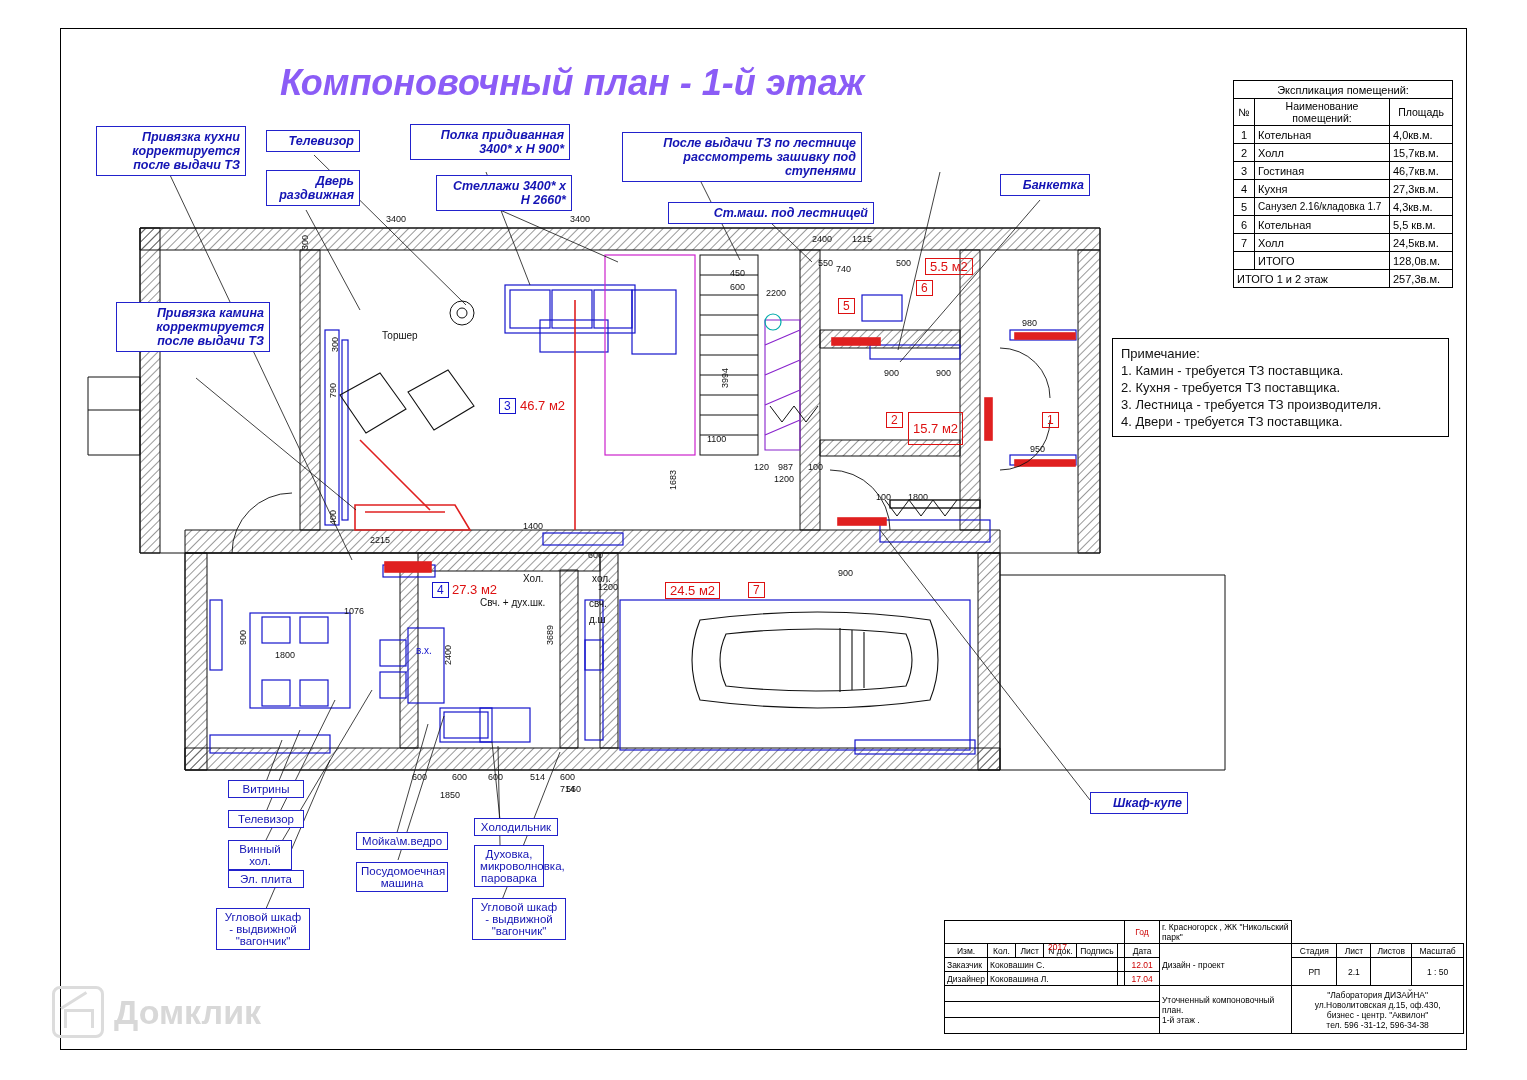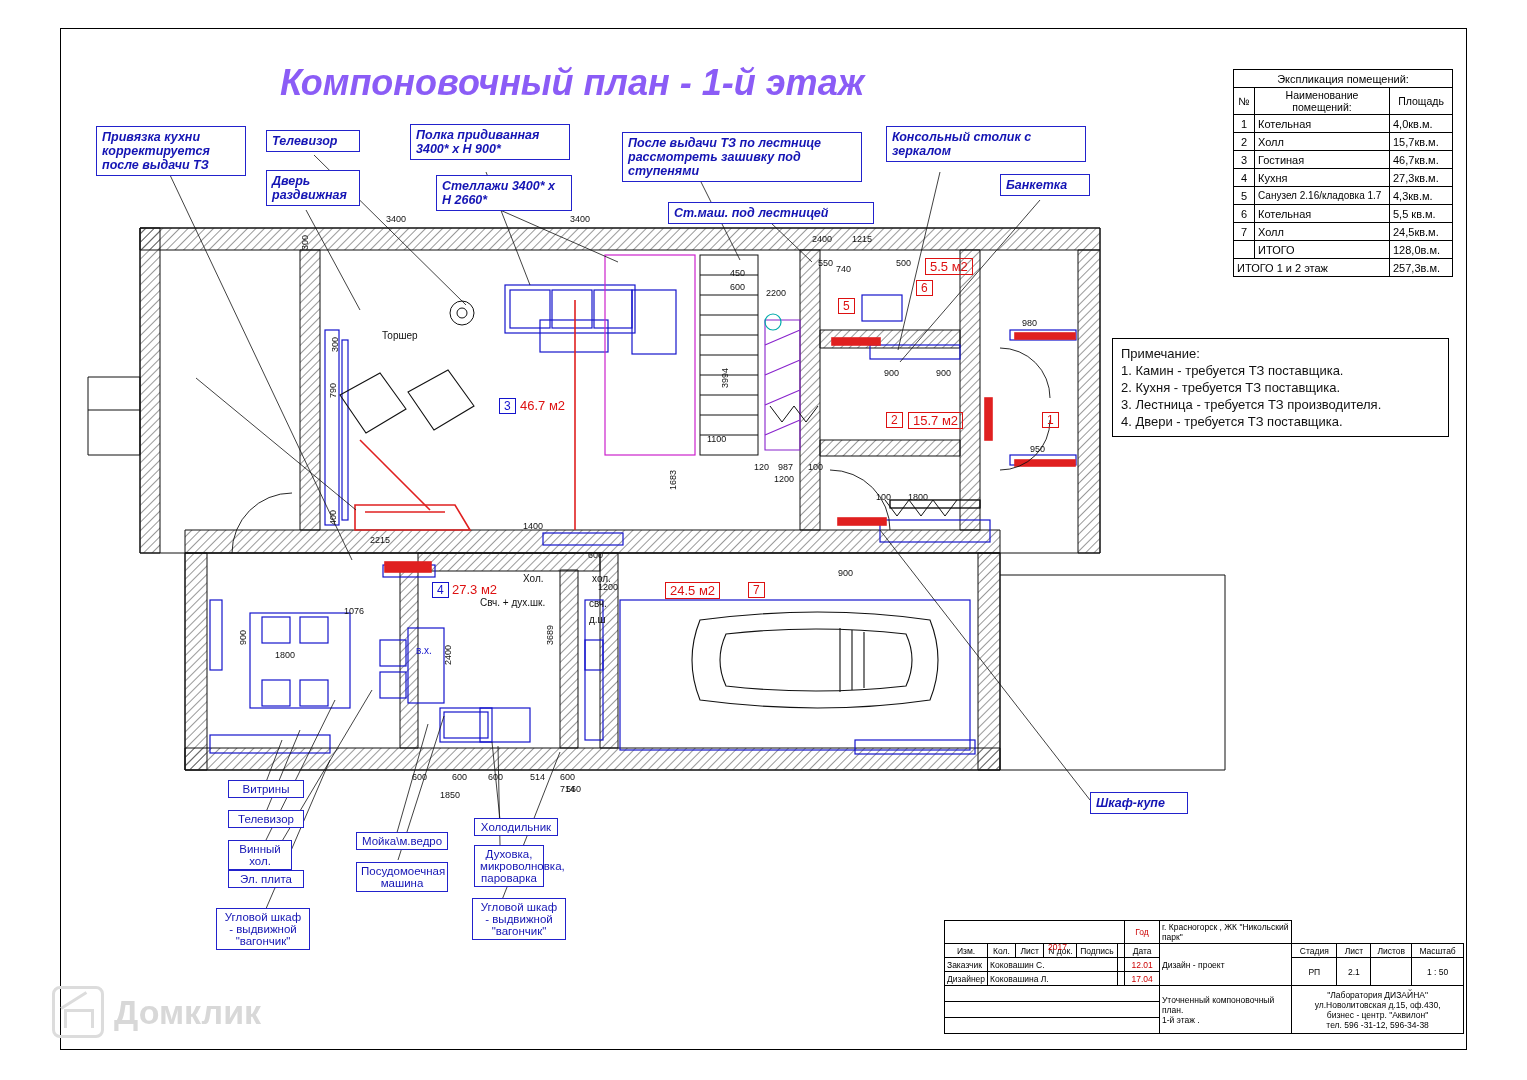--- a/index.html
+++ b/index.html
@@ -4,27 +4,27 @@
 <style>
   html,body{margin:0;padding:0;background:#ffffff;}
   body{width:1527px;height:1080px;position:relative;overflow:hidden;
        font-family:"Liberation Sans", sans-serif;}
   #sheet{position:absolute;left:0;top:0;width:1527px;height:1080px;}
   .frame{position:absolute;left:60px;top:28px;width:1405px;height:1020px;border:1px solid #000;}
   .title{position:absolute;left:280px;top:62px;font-size:36px;font-style:italic;font-weight:bold;
          color:#8b5cf6;letter-spacing:0px;white-space:nowrap;}
   
   .note{position:absolute;border:1px solid #2222cc;color:#1414b4;font-style:italic;font-weight:bold;
-        font-size:12.5px;line-height:14px;padding:3px 5px;background:#fff;box-sizing:border-box;}
+        font-size:12.5px;line-height:14px;padding:3px 5px;background:#fff;box-sizing:border-box;text-align:right;}
   
   svg.lead{position:absolute;left:0;top:0;width:1527px;height:1080px;pointer-events:none;}
   
   table.tbl{border-collapse:collapse;font-size:11px;background:#fff;}
   table.tbl td{border:1px solid #000;padding:1px 3px;height:15px;}
-  .expl{position:absolute;left:1233px;top:69px;border-radius:6px;}
+  .expl{position:absolute;left:1233px;top:80px;border-radius:6px;}
   .expl td.c{text-align:center;width:14px;}
   .expl td.n{width:128px;}
   .expl td.a{width:56px;}
   .expl .hdr td{text-align:center;font-size:10.5px;}
   .remark{position:absolute;left:1112px;top:338px;width:337px;border:1px solid #000;background:#fff;
           padding:6px 8px;box-sizing:border-box;font-size:13px;line-height:17px;color:#111;}
   
   .lbl{position:absolute;border:1px solid #2222cc;color:#1414b4;font-size:11.5px;
        padding:2px 5px;background:#fff;box-sizing:border-box;text-align:center;}
   
@@ -200,21 +200,21 @@
   <div class="blk" style="left:523px;top:573px;">Хол.</div>
   <div class="blk" style="left:592px;top:573px;">хол.</div>
   <div class="blk" style="left:480px;top:597px;">Свч. + дух.шк.</div>
   <div class="blk" style="left:589px;top:598px;">свч.</div>
   <div class="blk" style="left:589px;top:614px;">д.ш</div>
   <div class="blk" style="left:416px;top:645px;color:#1414cc;">в.х.</div>
 
   <div class="rnum" style="left:499px;top:398px;color:#1414cc;border-color:#1414cc;">3</div>
   <div class="rlab" style="left:520px;top:398px;">46.7 м2</div>
   <div class="rnum" style="left:886px;top:412px;">2</div>
-  <div class="rlab" style="left:908px;top:412px;border:1px solid #d11;padding:0 4px;">15.7 м2</div>
+  <div class="rlab" style="left:908px;top:412px;border:1px solid #d11;padding:8px 4px;">15.7 м2</div>
   <div class="rnum" style="left:432px;top:582px;color:#1414cc;border-color:#1414cc;">4</div>
   <div class="rlab" style="left:452px;top:582px;">27.3 м2</div>
   <div class="rlab" style="left:665px;top:582px;border:1px solid #d11;padding:0 4px;">24.5 м2</div>
   <div class="rnum" style="left:748px;top:582px;">7</div>
   <div class="rlab" style="left:925px;top:258px;border:1px solid #d11;padding:0 4px;">5.5 м2</div>
   <div class="rnum" style="left:916px;top:280px;">6</div>
   <div class="rnum" style="left:838px;top:298px;">5</div>
   <div class="rnum" style="left:1042px;top:412px;">1</div>
 
   <div class="dim" style="left:386px;top:214px;">3400</div>
@@ -289,22 +289,22 @@
     </g>
   </svg>
 
   <div class="note" style="left:96px;top:126px;width:150px;">Привязка кухни корректируется после выдачи ТЗ</div>
   <div class="note" style="left:266px;top:130px;width:94px;">Телевизор</div>
   <div class="note" style="left:266px;top:170px;width:94px;">Дверь раздвижная</div>
   <div class="note" style="left:410px;top:124px;width:160px;">Полка придиванная 3400* х Н 900*</div>
   <div class="note" style="left:436px;top:175px;width:136px;">Стеллажи 3400* х Н 2660*</div>
   <div class="note" style="left:622px;top:132px;width:240px;">После выдачи ТЗ по лестнице рассмотреть зашивку под ступенями</div>
   <div class="note" style="left:668px;top:202px;width:206px;">Ст.маш. под лестницей</div>
-  <div class="note" style="left:886px;top:126px;width:200px;">Консольный столик с зеркалом</div>
   <div class="note" style="left:1000px;top:174px;width:90px;">Банкетка</div>
+  <div class="note" style="left:116px;top:302px;width:154px;">Привязка камина корректируется после выдачи ТЗ</div>
   <div class="note" style="left:1090px;top:792px;width:98px;">Шкаф-купе</div>
 
   <div class="lbl" style="left:228px;top:780px;width:76px;">Витрины</div>
   <div class="lbl" style="left:228px;top:810px;width:76px;">Телевизор</div>
   <div class="lbl" style="left:228px;top:840px;width:64px;">Винный хол.</div>
   <div class="lbl" style="left:228px;top:870px;width:76px;">Эл. плита</div>
   <div class="lbl" style="left:356px;top:832px;width:92px;">Мойка\м.ведро</div>
   <div class="lbl" style="left:356px;top:862px;width:92px;padding:2px 4px;">Посудомоечная машина</div>
   <div class="lbl" style="left:474px;top:818px;width:84px;">Холодильник</div>
   <div class="lbl" style="left:474px;top:845px;width:70px;">Духовка, микроволновка, пароварка</div>

